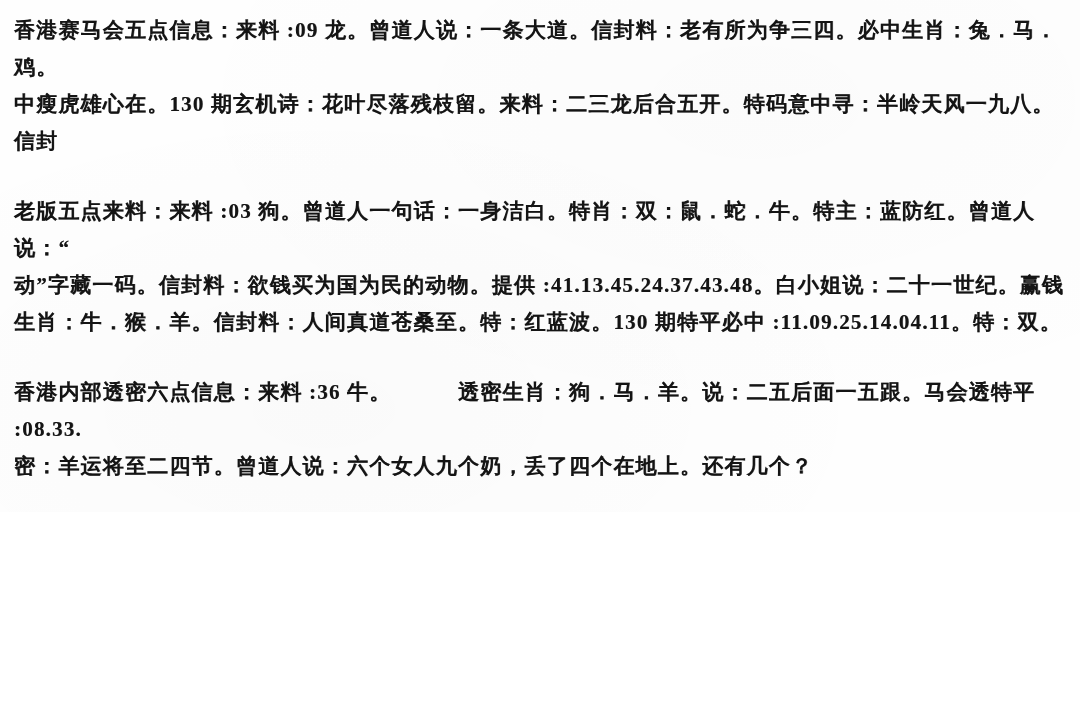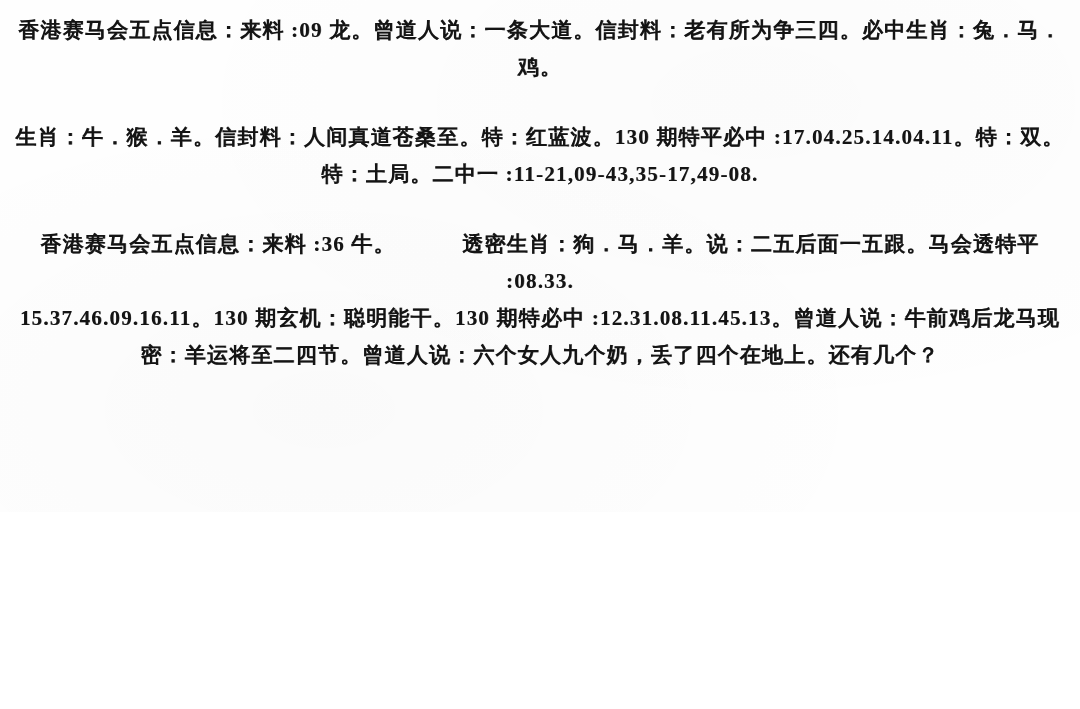--- a/index.html
+++ b/index.html
@@ -14,47 +14,47 @@
     background: #fefefe;
     overflow: hidden;
     box-sizing: border-box;
     padding: 12px 14px 0 14px;
     font-family: "Liberation Serif", "DejaVu Serif", serif;
     color: #141414;
     
     background-image:
       radial-gradient(ellipse at 70% 20%, rgba(0,0,0,0.012), transparent 60%),
       radial-gradient(ellipse at 30% 80%, rgba(0,0,0,0.015), transparent 55%);
-    text-align: center;
   }
   .para {
     margin: 0 0 33px 0;
   }
   .line {
     font-size: 21px;
     font-weight: 700;
     line-height: 37px;
     letter-spacing: 1.2px;
     white-space: pre-wrap;
     text-shadow: 0.4px 0 0 rgba(20,20,20,0.55); 
   }
 </style>
 </head>
 <body>
 
 <div class="page">
 
   <div class="para">
     <div class="line">香港赛马会五点信息：来料 :09 龙。曾道人说：一条大道。信封料：老有所为争三四。必中生肖：兔．马．鸡。</div>
+    <div class="line">中瘦虎雄心在。130 期玄机诗：花叶尽落残枝留。来料：二三龙后合五开。特码意中寻：半岭天风一九八。信封</div>
   </div>
 
   <div class="para">
-    <div class="line">生肖：牛．猴．羊。信封料：人间真道苍桑至。特：红蓝波。130 期特平必中 :17.04.25.14.04.11。特：双。</div>
-    <div class="line">特：土局。二中一 :11-21,09-43,35-17,49-08.</div>
+    <div class="line">老版五点来料：来料 :03 狗。曾道人一句话：一身洁白。特肖：双：鼠．蛇．牛。特主：蓝防红。曾道人说：“</div>
+    <div class="line">动”字藏一码。信封料：欲钱买为国为民的动物。提供 :41.13.45.24.37.43.48。白小姐说：二十一世纪。赢钱</div>
+    <div class="line">生肖：牛．猴．羊。信封料：人间真道苍桑至。特：红蓝波。130 期特平必中 :11.09.25.14.04.11。特：双。</div>
   </div>
 
   <div class="para">
-    <div class="line">香港赛马会五点信息：来料 :36 牛。　　　透密生肖：狗．马．羊。说：二五后面一五跟。马会透特平 :08.33.</div>
-    <div class="line">15.37.46.09.16.11。130 期玄机：聪明能干。130 期特必中 :12.31.08.11.45.13。曾道人说：牛前鸡后龙马现</div>
+    <div class="line">香港内部透密六点信息：来料 :36 牛。　　　透密生肖：狗．马．羊。说：二五后面一五跟。马会透特平 :08.33.</div>
     <div class="line">密：羊运将至二四节。曾道人说：六个女人九个奶，丢了四个在地上。还有几个？</div>
   </div>
 
 </div>
 
 </body></html>

